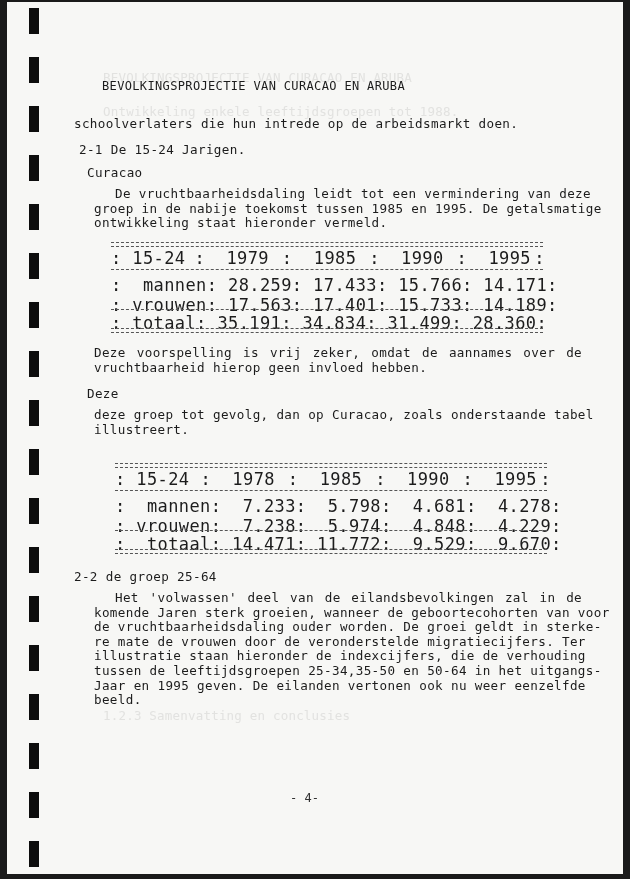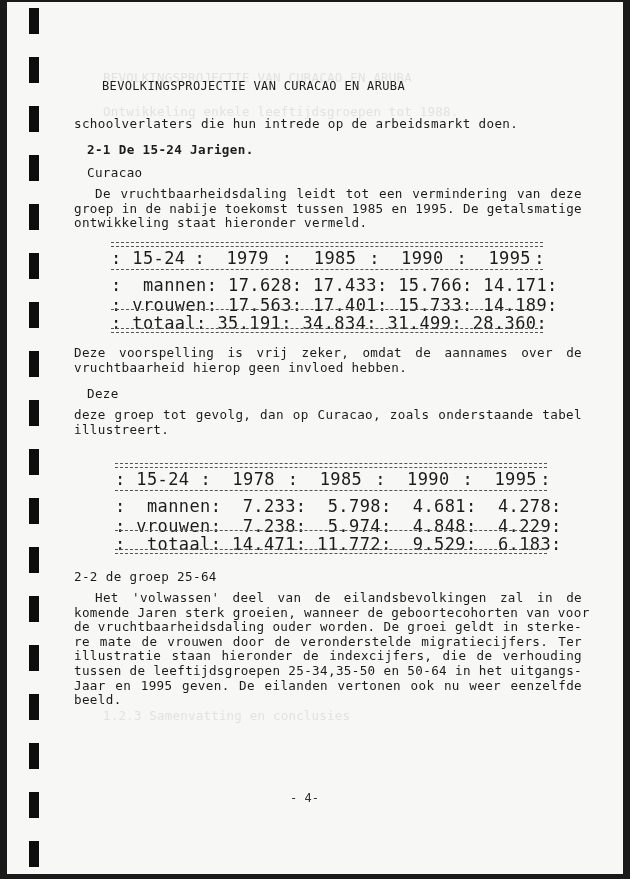--- a/index.html
+++ b/index.html
@@ -19,21 +19,21 @@
     }
     .holes { position: absolute; left: 22px; top: 0; width: 12px; height: 872px; }
     .hole {
       position: absolute; left: 0; width: 10px; height: 26px; background: #0d0d0d;
     }
     .t {
       position: absolute; font-size: 12.6px; line-height: 14.5px; white-space: pre;
       letter-spacing: 0.35px; color: #1c1c1c;
     }
     .para { position: absolute; font-size: 12.6px; line-height: 14.6px; letter-spacing: 0.35px; }
-    .para .line { display: block; white-space: pre; text-align: justify; text-align-last: justify; }
+    .para .line { display: block; white-space: pre; text-align: justify; text-align-last: justify; margin-left: 20px; }
     .para .line.last { text-align-last: left; }
     table.dt {
       position: absolute; border-collapse: collapse; font-size: 17px;
       letter-spacing: 0.4px;
     }
     table.dt td { padding: 0; height: 16px; white-space: pre; }
     .rule-dbl { position: absolute; height: 3px; border-top: 1px dashed #555; border-bottom: 1px dashed #555; }
     .rule-sgl { position: absolute; height: 0; border-top: 1px dashed #555; }
     .pagenum { position: absolute; font-size: 12px; color: #333; }
   </style>
@@ -64,21 +64,21 @@
     <div class="hole" style="top:692px"></div>
     <div class="hole" style="top:741px"></div>
     <div class="hole" style="top:790px"></div>
     <div class="hole" style="top:839px"></div>
   </div>
 
   <div class="t" style="left:95px;top:77px;font-size:12px;">BEVOLKINGSPROJECTIE VAN CURACAO EN ARUBA</div>
 
   <div class="t" style="left:67px;top:115px;">schoolverlaters die hun intrede op de arbeidsmarkt doen.</div>
 
-  <div class="t" style="left:80px;top:141px;font-weight:bold;">2-1 De 15-24 Jarigen.</div>
+  <div class="t" style="left:72px;top:141px;">2-1 De 15-24 Jarigen.</div>
 
   <div class="t" style="left:80px;top:164px;">Curacao</div>
 
   <div class="para" style="left:67px;top:185px;width:508px;">
     <span class="line" style="padding-left:21px;">De vruchtbaarheidsdaling leidt tot een vermindering van deze</span>
     <span class="line">groep in de nabije toekomst tussen 1985 en 1995. De getalsmatige</span>
     <span class="line last">ontwikkeling staat hieronder vermeld.</span>
   </div>
 
   <div class="rule-dbl" style="left:104px;top:240px;width:432px;"></div>
@@ -92,21 +92,21 @@
       <td style="width:78px">:  <span>1995</span></td>
       <td>:</td>
     </tr>
   </tbody>
     </table>
   <div class="rule-sgl" style="left:104px;top:267px;width:432px;"></div>
   <table class="dt" style="left:104px;top:273px;width:434px;">
     <tbody>
         <tr>
       <td style="width:84px">:  <span>mannen</span></td>
-      <td style="width:88px">: <span>17.628</span></td>
+      <td style="width:88px">: <span>28.259</span></td>
       <td style="width:88px">: <span>17.433</span></td>
       <td style="width:88px">: <span>15.766</span></td>
       <td style="width:78px">: <span>14.171</span></td>
       <td>:</td>
     </tr>
     <tr>
       <td>: <span>vrouwen</span></td>
       <td>: <span>17.563</span></td>
       <td>: <span>17.401</span></td>
       <td>: <span>15.733</span></td>
@@ -177,21 +177,21 @@
   </tbody>
     </table>
   <div class="rule-sgl" style="left:108px;top:528px;width:432px;"></div>
   <table class="dt" style="left:108px;top:532px;width:436px;">
     <tbody>
         <tr>
       <td style="width:86px">:  <span>totaal</span></td>
       <td style="width:88px">: <span>14.471</span></td>
       <td style="width:88px">: <span>11.772</span></td>
       <td style="width:88px">:  <span>9.529</span></td>
-      <td style="width:78px">:  <span>6.183</span></td>
+      <td style="width:78px">:  <span>9.670</span></td>
       <td>:</td>
     </tr>
   </tbody>
     </table>
   <div class="rule-dbl" style="left:108px;top:547px;width:432px;"></div>
 
   <div class="t" style="left:67px;top:568px;">2-2 de groep 25-64</div>
 
   <div class="para" style="left:67px;top:589px;width:508px;">
     <span class="line" style="padding-left:21px;">Het 'volwassen' deel van de eilandsbevolkingen zal in de</span>

